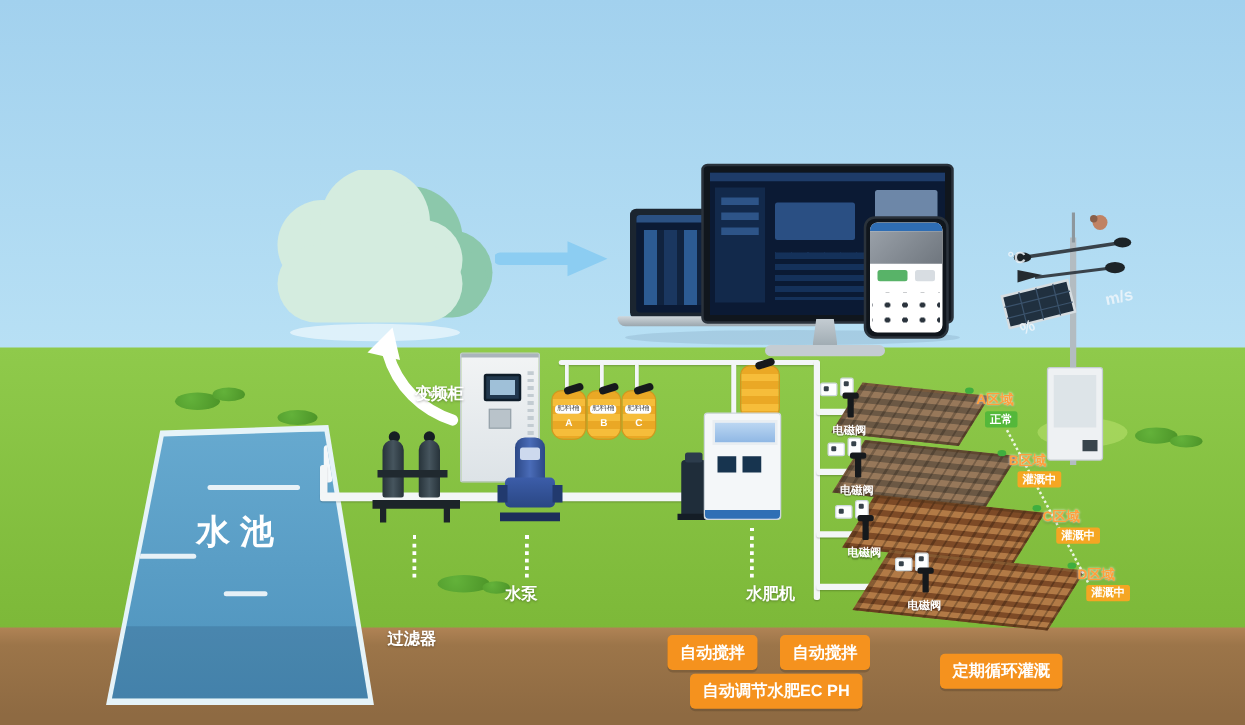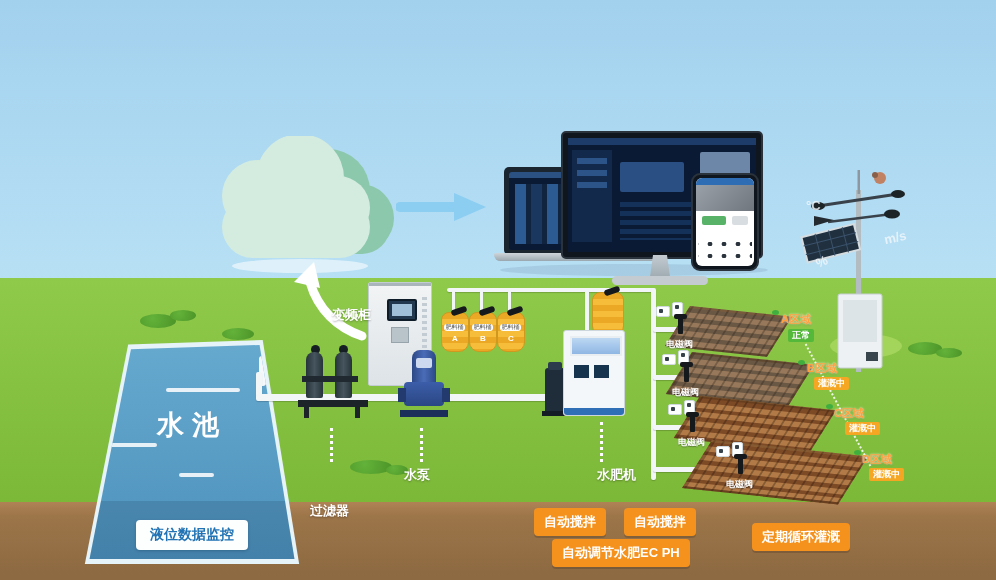--- a/index.html
+++ b/index.html
@@ -183,21 +183,20 @@
 
   <div class="abs" id="pool">
     <div id="pool-border"></div>
     <div id="pool-water">
       <div class="pooldash" style="left:38%;top:20%;width:34%;"></div>
       <div class="pooldash" style="left:12%;top:46%;width:22%;"></div>
       <div class="pooldash" style="left:44%;top:60%;width:16%;"></div>
       <div id="pool-shade"></div>
       <div id="pool-float"></div>
       <div id="pool-name">水池</div>
-      <div id="pool-badge">液位数据监控</div>
     </div>
   </div>
 
   <div class="abs pipe" style="left:256px;top:372px;width:6px;height:26px;"></div>
   <div class="abs pipe" style="left:256px;top:394px;width:306px;height:7px;"></div>
   <div class="abs pipe" style="left:447px;top:288px;width:208px;height:4px;"></div>
   <div class="abs pipe" style="left:452px;top:290px;width:3px;height:26px;"></div>
   <div class="abs pipe" style="left:480px;top:290px;width:3px;height:26px;"></div>
   <div class="abs pipe" style="left:508px;top:290px;width:3px;height:26px;"></div>
   <div class="abs pipe" style="left:585px;top:290px;width:4px;height:44px;"></div>

